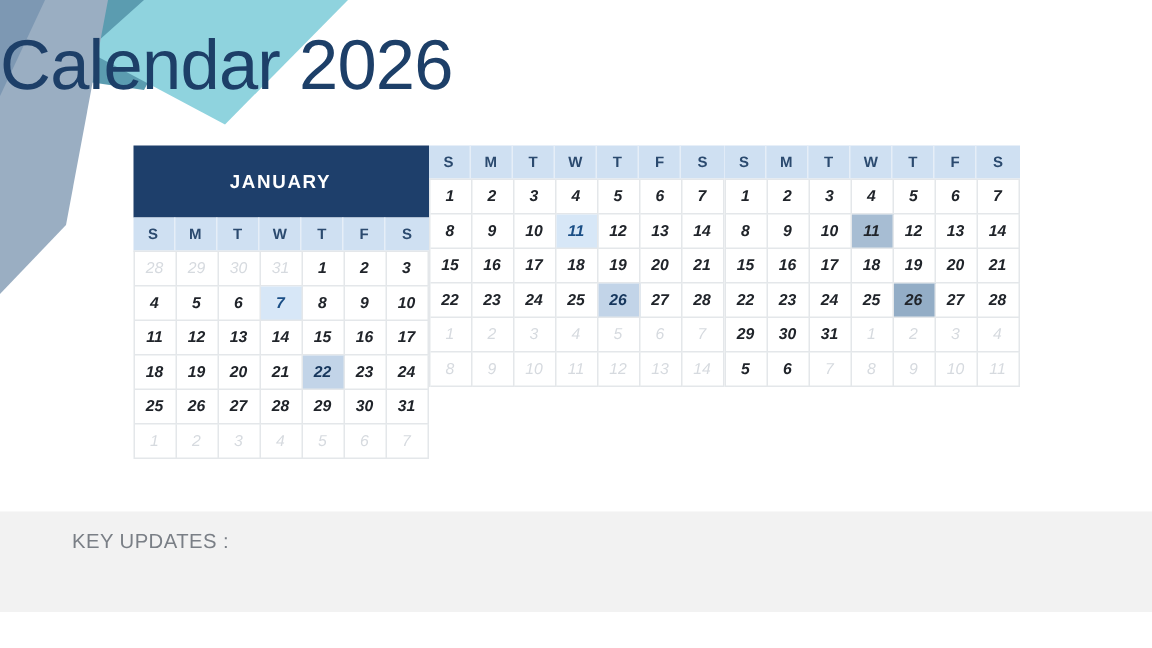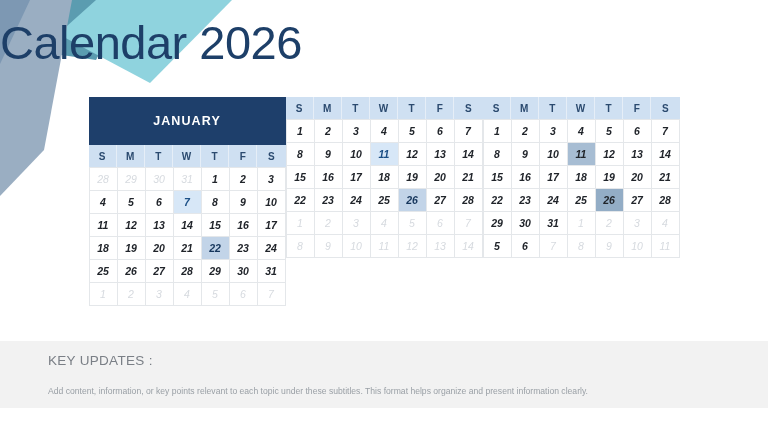--- a/index.html
+++ b/index.html
@@ -110,21 +110,21 @@
     height: 67px;
     background: #f2f2f2;
   }
   #footer-inner {
     padding: 12px 0 0 48px;
   }
   #footer-title {
     font-size: 13.5px;
     color: #7a7f86;
     letter-spacing: 0.3px;
-    margin-bottom: 17px;
+    margin-bottom: 5px;
   }
   #footer-body {
     font-size: 8.6px;
     line-height: 12px;
     color: #9aa0a6;
     width: 600px;
   }
 </style>
 </head>
 <body>
@@ -307,15 +307,14 @@
         <div class="cell muted">10</div>
         <div class="cell muted">11</div>
       </div>
   </div>
 
 </div>
 
 <div id="footer">
   <div id="footer-inner">
     <div id="footer-title">KEY UPDATES :</div>
-    <div id="footer-body">Add content, information, or key points relevant to each topic under these subtitles. This format helps organize and present information clearly.</div>
   </div>
 </div>
 
 </body></html>

